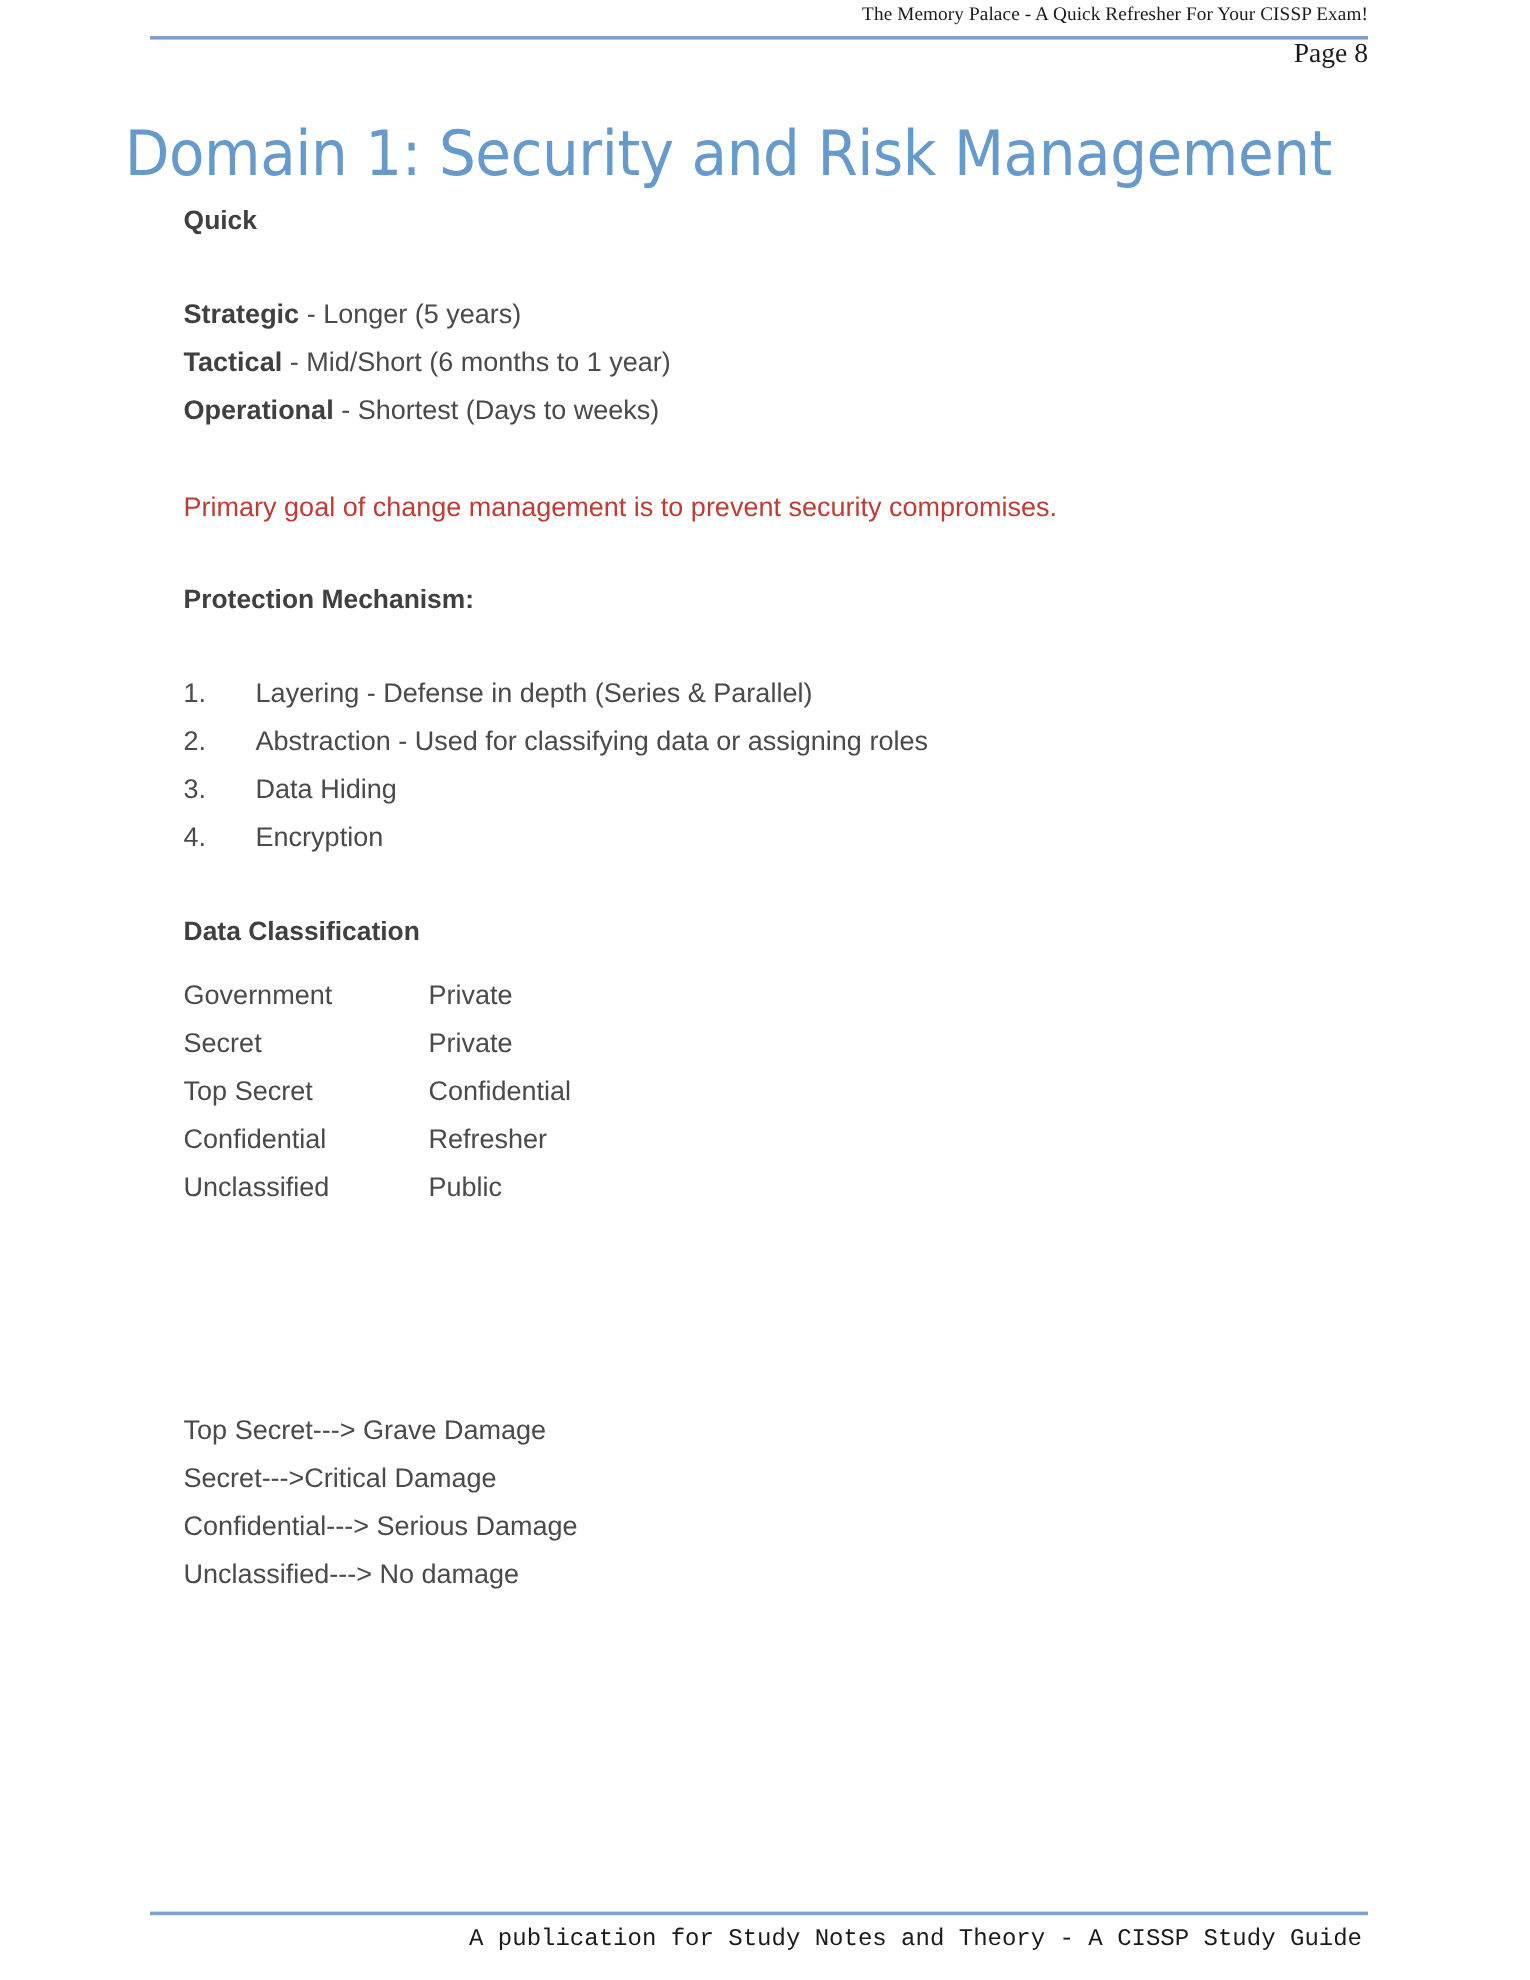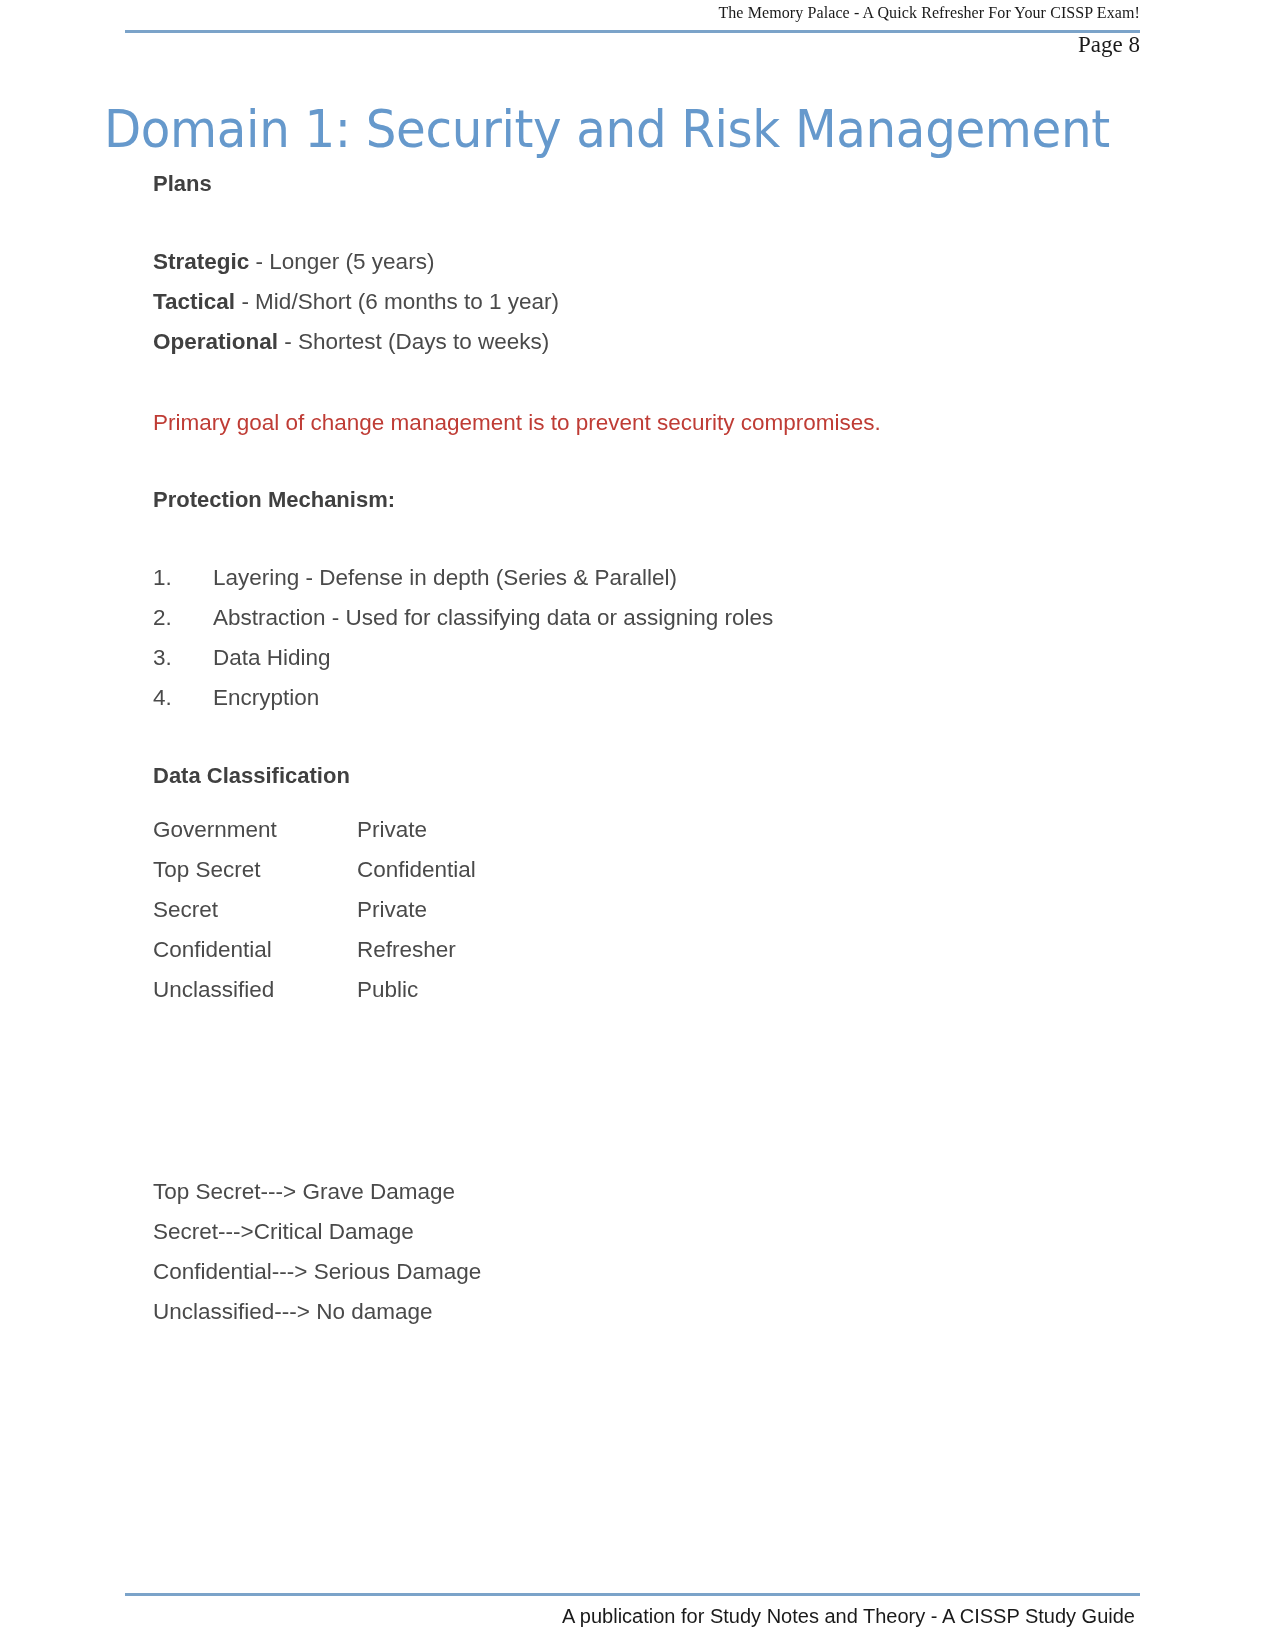--- a/index.html
+++ b/index.html
@@ -140,42 +140,42 @@
     left: 125px;
     right: 135px;
     bottom: 54px;
     height: 3px;
     background: #7ba3c9;
   }
   .footer-text {
     position: absolute;
     right: 140px;
     bottom: 22px;
-    font-family: Liberation Sans, sans-serif;
+    font-family: Liberation Mono, monospace;
     font-size: 20px;
     color: #1a1a1a;
     white-space: nowrap;
   }
 </style>
 </head>
 <body>
 
 <div class="page">
 
   <div class="header">
     <div class="header-title">The Memory Palace - A Quick Refresher For Your CISSP Exam!</div>
     <div class="header-rule"></div>
     <div class="header-pageno">Page 8</div>
   </div>
 
   <h1 class="doc-title">Domain 1: Security and Risk Management</h1>
 
   <div class="content">
 
-    <div class="sec-head">Plans</div>
+    <div class="sec-head">Quick</div>
 
     <div class="gap-md"></div>
 
     <div class="plan-line">
       <b>Strategic</b><span> - Longer (5 years)</span>
     </div>
     <div class="plan-line">
       <b>Tactical</b><span> - Mid/Short (6 months to 1 year)</span>
     </div>
     <div class="plan-line">
@@ -217,26 +217,26 @@
 
     <div class="gap-sm"></div>
 
     <table class="class-table">
       <tbody>
         <tr>
           <td class="col1">Government</td>
           <td>Private</td>
         </tr>
         <tr>
+          <td class="col1">Secret</td>
+          <td>Private</td>
+        </tr>
+        <tr>
           <td class="col1">Top Secret</td>
           <td>Confidential</td>
-        </tr>
-        <tr>
-          <td class="col1">Secret</td>
-          <td>Private</td>
         </tr>
         <tr>
           <td class="col1">Confidential</td>
           <td>Refresher</td>
         </tr>
         <tr>
           <td class="col1">Unclassified</td>
           <td>Public</td>
         </tr>
       </tbody>

